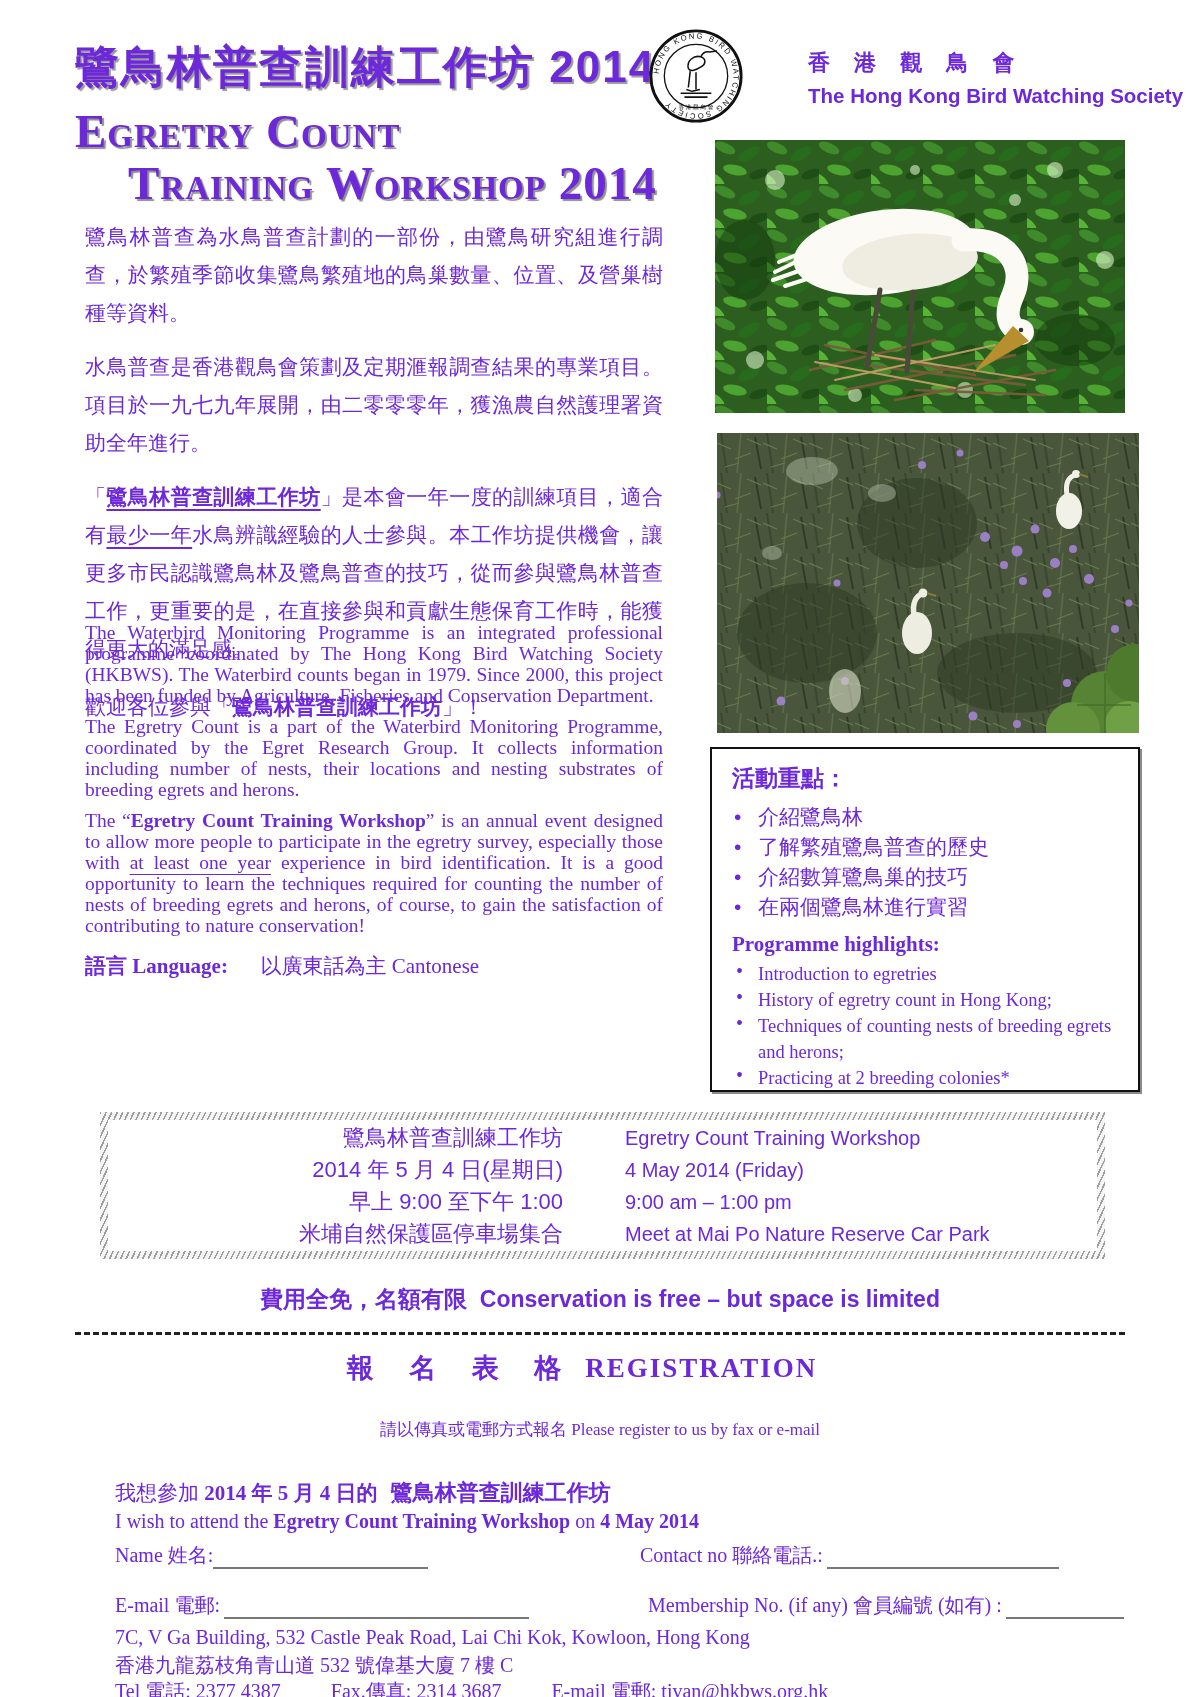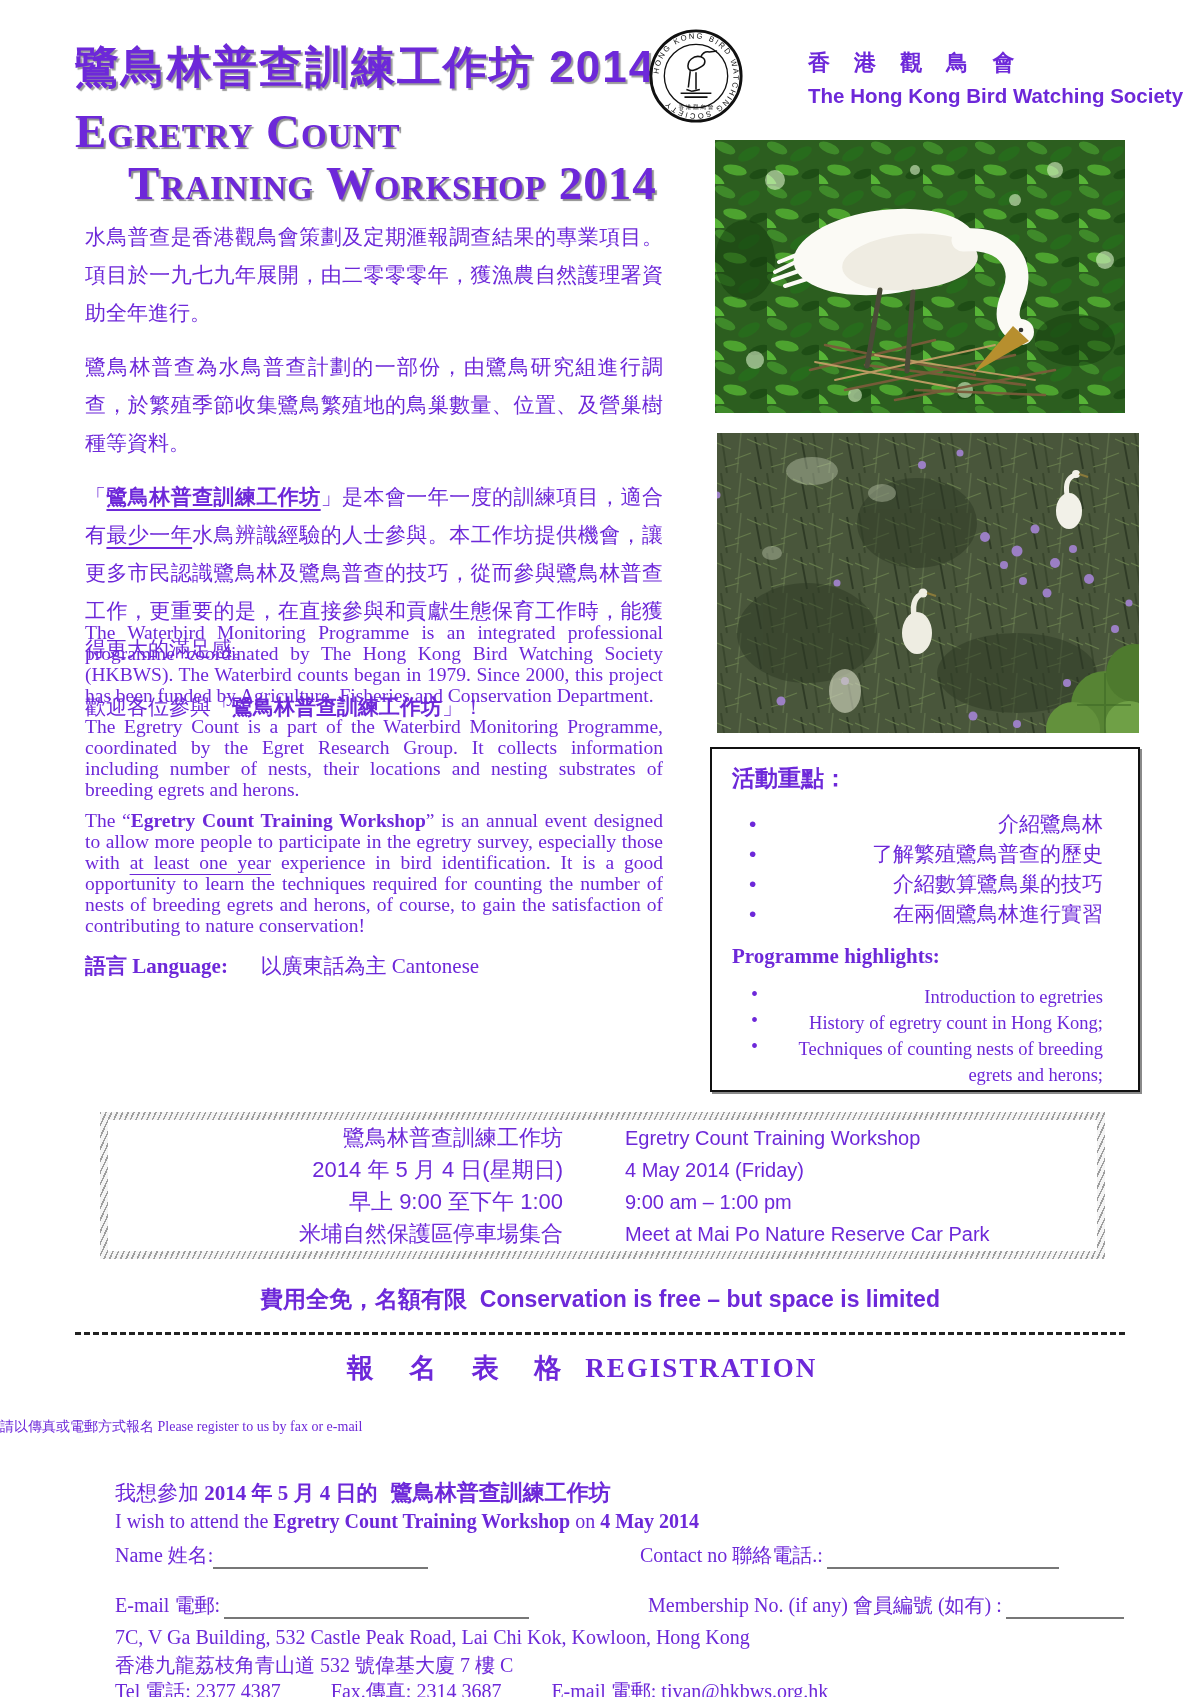--- a/index.html
+++ b/index.html
@@ -34,42 +34,42 @@
   .u{text-decoration:underline;text-underline-offset:5px;}
   .encol{left:85px;top:622px;width:578px;}
   .encol p{margin:0 0 10px 0;font-size:19.5px;line-height:21px;text-align:justify;}
   .lang-line{left:85px;top:952px;font-size:21px;}
   .lang-line .gap{display:inline-block;width:22px;}
 
   
   .side-box{left:710px;top:747px;width:430px;height:345px;border:2px solid #111;
             box-shadow:2px 2px 0 #8a8a8a;box-sizing:border-box;padding:14px 20px;overflow:hidden;}
   .side-h-zh{font-size:23px;font-weight:700;margin:0 0 8px 0;}
-  .side-ul{list-style:none;margin:15px;padding:0;text-align:right;}
+  .side-ul{list-style:none;margin:0;padding:0;}
   .side-ul-zh li{font-size:21px;line-height:30px;padding-left:26px;position:relative;}
   .side-ul-zh li::before{content:"•";position:absolute;left:2px;font-size:21px;}
   .side-h-en{font-size:21px;font-weight:700;margin:10px 0 4px 0;}
   .side-ul-en li{font-size:18.5px;line-height:26px;padding-left:26px;position:relative;}
   .side-ul-en li::before{content:"•";position:absolute;left:4px;top:-3px;font-size:20px;}
 
   
   .info-box{left:100px;top:1112px;width:1005px;height:147px;box-sizing:border-box;padding:8px;
             background:repeating-linear-gradient(115deg,#9e9e9e 0 1.5px,#f5f5f5 1.5px 5px);}
   .info-inner{background:#fff;width:100%;height:100%;display:flex;align-items:center;box-sizing:border-box;padding:2px 0;}
   .info-zh{width:455px;text-align:right;font-size:22px;line-height:32px;}
   .info-en{margin-left:62px;text-align:left;font-size:20px;line-height:32px;}
   .info-zh div,.info-en div{white-space:nowrap;}
 
   
   .fee-line{left:0;top:1284px;width:1200px;text-align:center;font-weight:700;font-size:23px;}
   .dash-line{left:75px;top:1332px;width:1050px;border-top:3px dashed #222;}
   .reg-title{left:0;top:1350px;width:1164px;text-align:center;font-weight:700;font-size:27px;}
   .reg-title .zh-part{letter-spacing:14px;}
   .reg-title .en-part{letter-spacing:2px;margin-left:10px;}
-  .reg-instr{left:0;top:1418px;width:1200px;text-align:left;font-size:14px;}
+  .reg-instr{left:0;top:1418px;width:1200px;text-align:center;font-size:17px;}
   .attend1{left:115px;top:1478px;font-size:21px;}
   .attend1 .wk{font-size:22px;font-weight:700;margin-left:8px;}
   .attend2{left:115px;top:1510px;font-size:20px;}
   .form-label{font-size:20px;}
   .fline{display:inline-block;border-bottom:2px solid #777;height:22px;vertical-align:bottom;}
   .row-name{left:115px;top:1542px;}
   .row-contact{left:640px;top:1542px;}
   .row-email{left:115px;top:1592px;}
   .row-member{left:648px;top:1592px;}
 
@@ -234,22 +234,22 @@
         <circle cx="388" cy="272" r="34" fill="#578434"></circle>
         <circle cx="418" cy="240" r="29" fill="#4e7a2e"></circle>
         <circle cx="356" cy="296" r="27" fill="#63913c"></circle>
         <circle cx="412" cy="292" r="24" fill="#6fa046"></circle>
         <path d="M388,240 L388,300 M360,272 L414,272" stroke="#3f6b26" stroke-width="2" opacity="0.6"></path>
       </g>
     </svg>
   </div>
 
   <div class="abs zhcol cjk">
+    <p>鷺鳥林普查為水鳥普查計劃的一部份，由鷺鳥研究組進行調查，於繁殖季節收集鷺鳥繁殖地的鳥巢數量、位置、及營巢樹種等資料。</p>
     <p>水鳥普查是香港觀鳥會策劃及定期滙報調查結果的專業項目。項目於一九七九年展開，由二零零零年，獲漁農自然護理署資助全年進行。</p>
-    <p>鷺鳥林普查為水鳥普查計劃的一部份，由鷺鳥研究組進行調查，於繁殖季節收集鷺鳥繁殖地的鳥巢數量、位置、及營巢樹種等資料。</p>
     <p><span>「</span><span class="b u">鷺鳥林普查訓練工作坊</span><span>」是本會一年一度的訓練項目，適合有</span><span class="u">最少一年</span><span>水鳥辨識經驗的人士參與。本工作坊提供機會，讓更多市民認識鷺鳥林及鷺鳥普查的技巧，從而參與鷺鳥林普查工作，更重要的是，在直接參與和貢獻生態保育工作時，能獲得更大的滿足感。</span></p>
     <p class="welcome"><span>歡迎各位參與「</span><span class="b">鷺鳥林普查訓練工作坊</span><span>」！</span></p>
   </div>
 
   <div class="abs encol serif">
     <p>The Waterbird Monitoring Programme is an integrated professional programme coordinated by The Hong Kong Bird Watching Society (HKBWS). The Waterbird counts began in 1979. Since 2000, this project has been funded by Agriculture, Fisheries and Conservation Department.</p>
     <p>The Egretry Count is a part of the Waterbird Monitoring Programme, coordinated by the Egret Research Group. It collects information including number of nests, their locations and nesting substrates of breeding egrets and herons.</p>
     <p><span>The “</span><span class="b">Egretry Count Training Workshop</span><span>” is an annual event designed to allow more people to participate in the egretry survey, especially those with </span><span class="u">at least one year</span><span> experience in bird identification. It is a good opportunity to learn the techniques required for counting the number of nests of breeding egrets and herons, of course, to gain the satisfaction of contributing to nature conservation!</span></p>
   </div>
 

